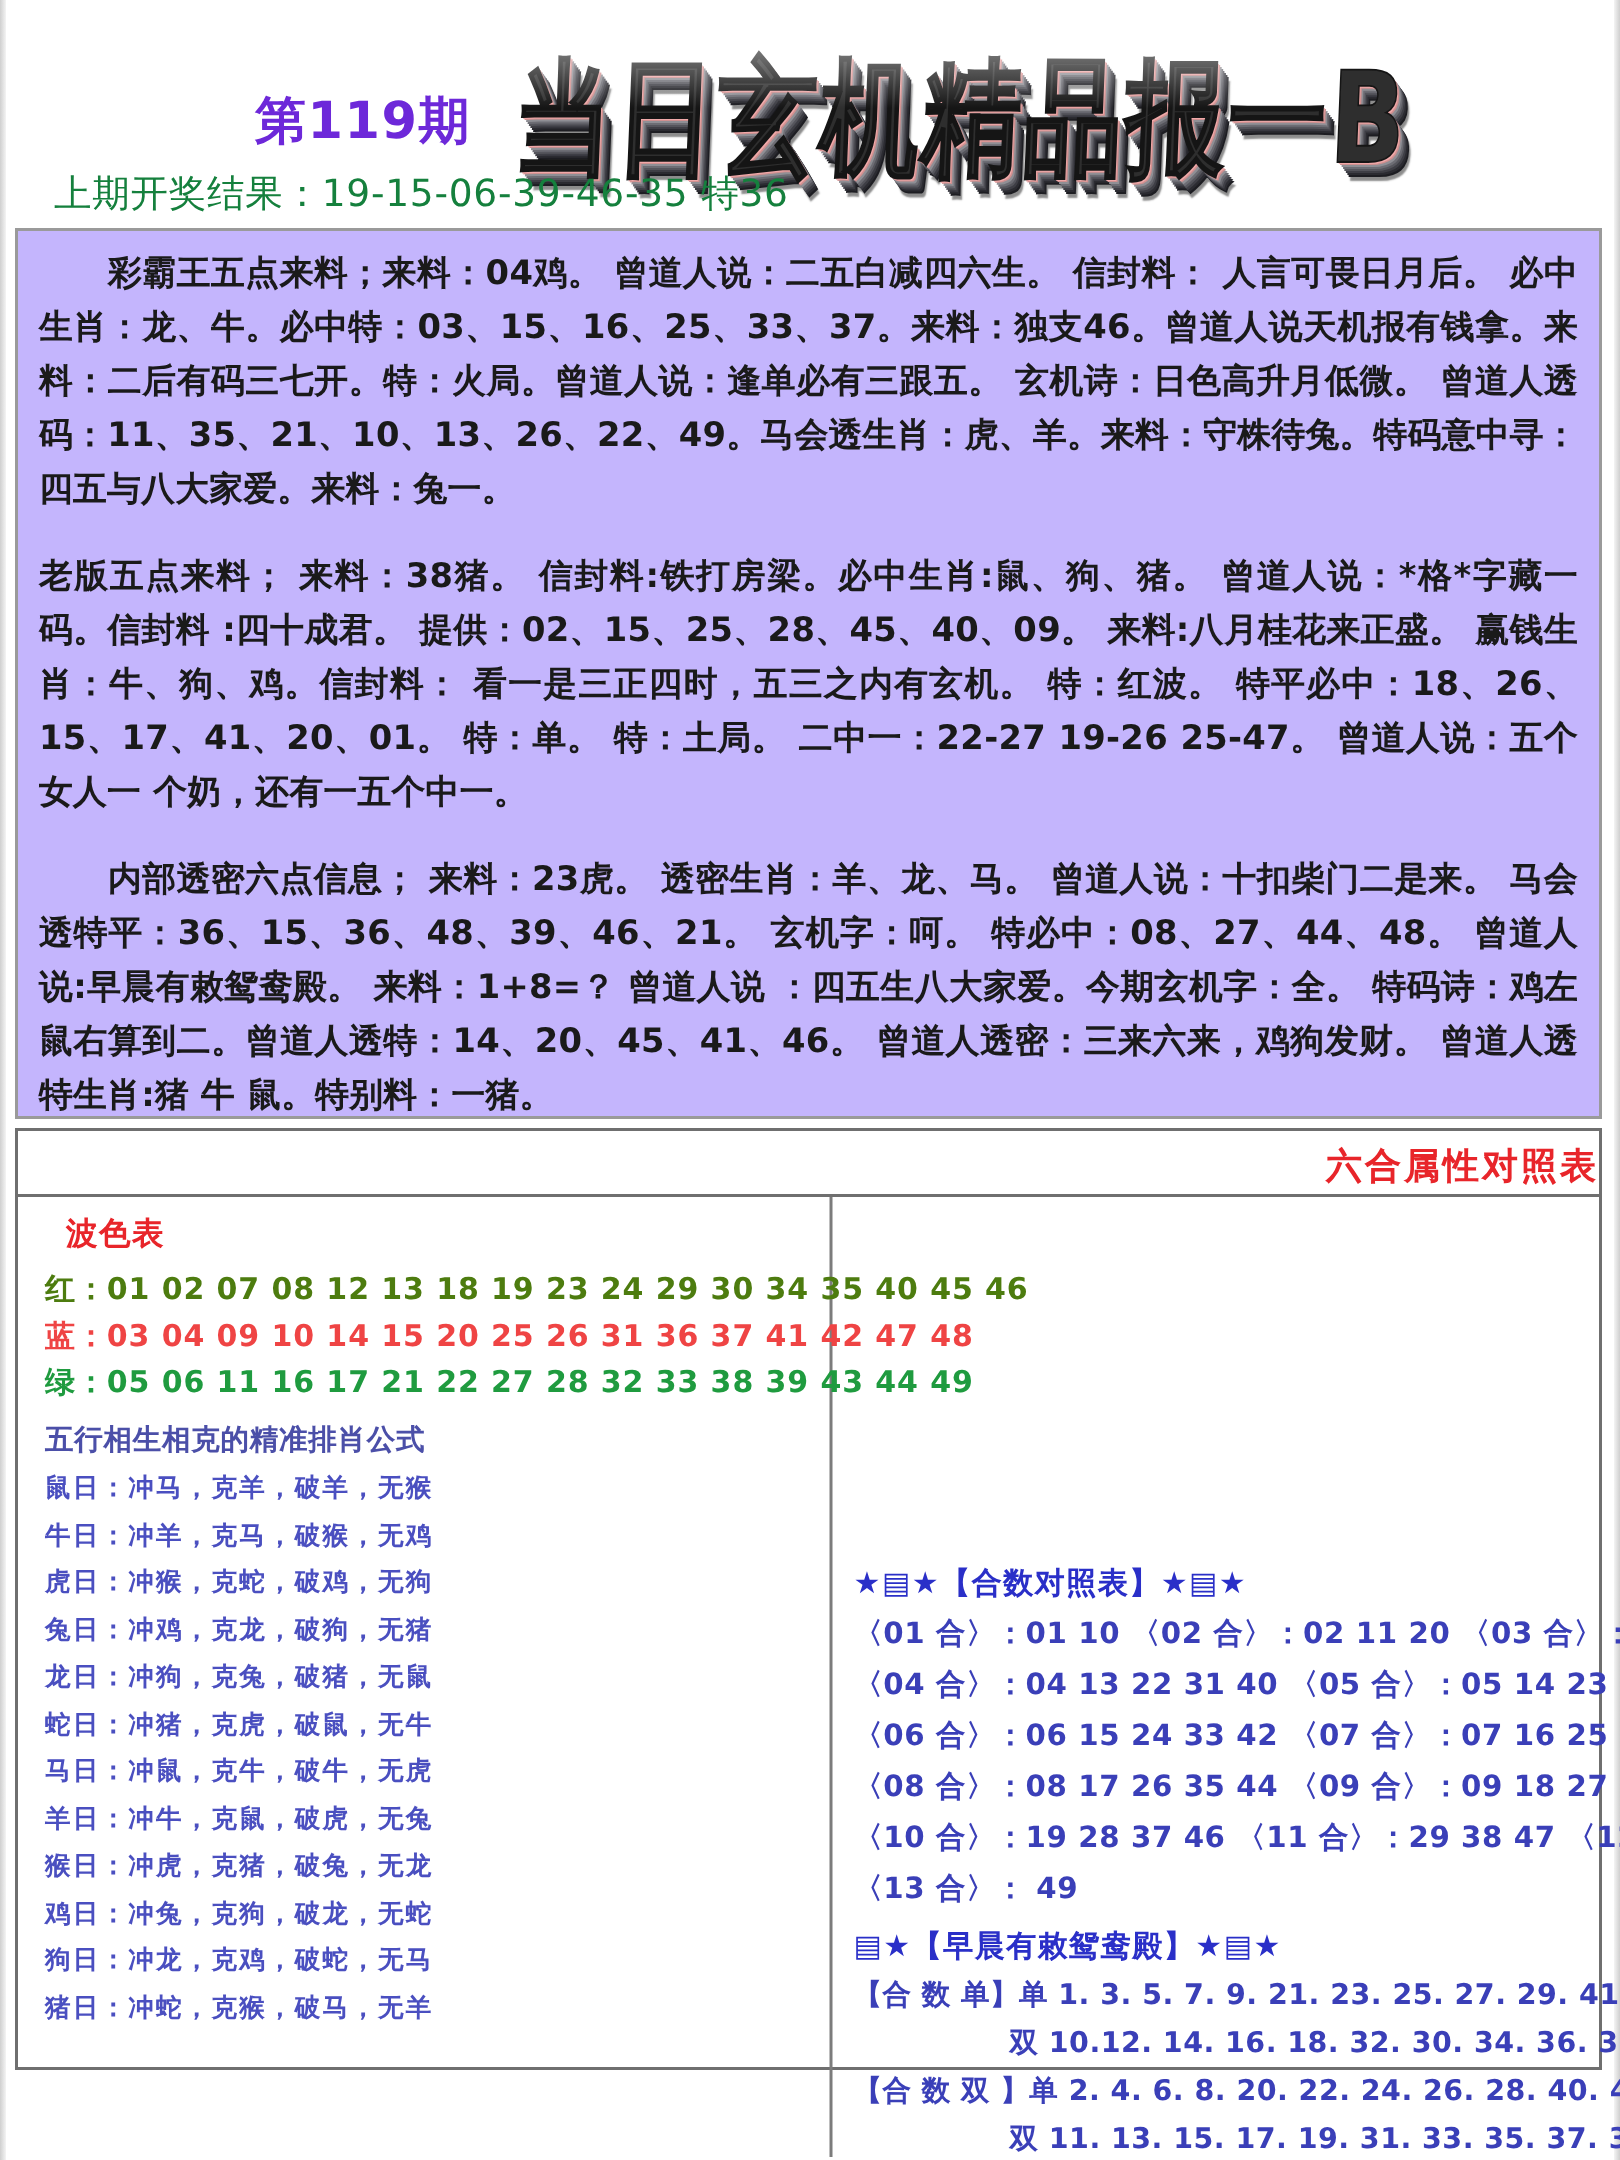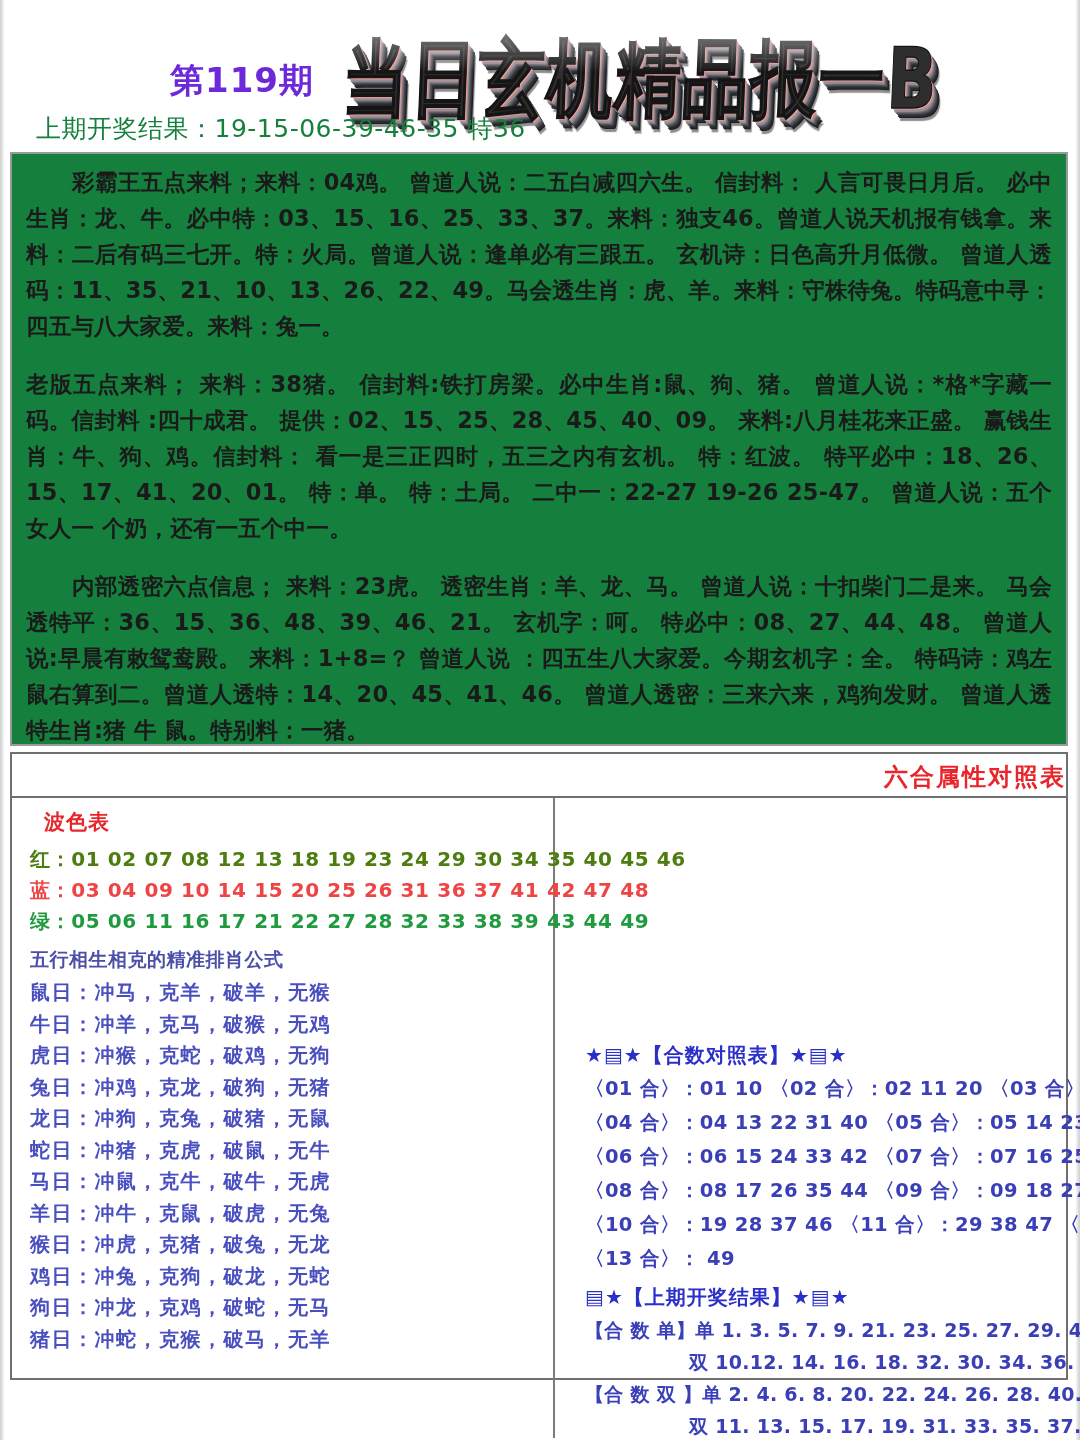--- a/index.html
+++ b/index.html
@@ -129,21 +129,21 @@
     position: absolute;
     left: 10px;
     top: 152px;
     width: 1058px;
     height: 594px;
     border-top: 2px solid #9a9a9a;
     border-left: 2px solid #9a9a9a;
     border-right: 2px solid #9a9a9a;
     border-bottom: 2px solid #9a9a9a;
     box-sizing: border-box;
-    background: #15803d;
+    background: #c4b5fd;
   }
   .para {
     font-size: 22.5px;
     font-weight: bold;
     color: #1a1a1a;
     line-height: 36px;
     letter-spacing: 0.2px;
     text-indent: 46px;
     padding: 0 14px;
     margin: 0;
@@ -180,21 +180,20 @@
     text-align: right;
     font-size: 24px;
     font-weight: bold;
     color: #e8252a;
     letter-spacing: 2px;
     padding-left: 70px;
   }
   #table-cols {
     display: flex;
     height: 640px;
-    gap: 16px;
   }
   #col-left {
     width: 543px;
     border-right: 2px solid #7c7c7c;
     box-sizing: border-box;
     padding: 8px 0 0 18px;
   }
   #col-right {
     flex: 1;
     box-sizing: border-box;
@@ -222,21 +221,21 @@
   .wave-green { color: #1f9b3f; }
 
   #formula-title {
     font-size: 19px;
     font-weight: bold;
     color: #4b4fa8;
     margin: 10px 0 4px 0;
     letter-spacing: 0.5px;
   }
   .zodiac-row {
-    font-size: 20px;
+    font-size: 17px;
     font-weight: bold;
     color: #4a4fc0;
     line-height: 31.5px;
     letter-spacing: 1.5px;
     white-space: nowrap;
   }
 
   
   #he-block {
     position: absolute;
@@ -362,21 +361,21 @@
           <div class="he-head">★▤★【合数对照表】★▤★</div>
           <div class="he-row">〈01 合〉：01 10  〈02 合〉：02 11 20  〈03 合〉：03 12 21 30</div>
           <div class="he-row">〈04 合〉：04 13 22 31 40  〈05 合〉：05 14 23 32 41</div>
           <div class="he-row">〈06 合〉：06 15 24 33 42  〈07 合〉：07 16 25 34 43</div>
           <div class="he-row">〈08 合〉：08 17 26 35 44  〈09 合〉：09 18 27 36 45</div>
           <div class="he-row">〈10 合〉：19 28 37 46  〈11 合〉：29 38 47  〈12 合〉： 39 48</div>
           <div class="he-row">〈13 合〉： 49</div>
         </div>
 
         <div id="ds-block">
-          <div class="ds-head">▤★【上期开奖结果】★▤★</div>
+          <div class="ds-head">▤★【早晨有敕鸳鸯殿】★▤★</div>
           <div class="ds-row">【合 数 单】单 1. 3. 5. 7. 9. 21. 23. 25. 27. 29. 41. 43. 45. 47. 49.</div>
           <div class="ds-sub">双 10.12. 14. 16. 18. 32. 30. 34. 36. 38</div>
           <div class="ds-row">【合 数 双 】单 2. 4. 6. 8. 20. 22. 24. 26. 28. 40. 42. 44. 46. 48</div>
           <div class="ds-sub">双 11. 13. 15. 17. 19. 31. 33. 35. 37. 39</div>
         </div>
 
       </div>
     </div>
   </div>
 

